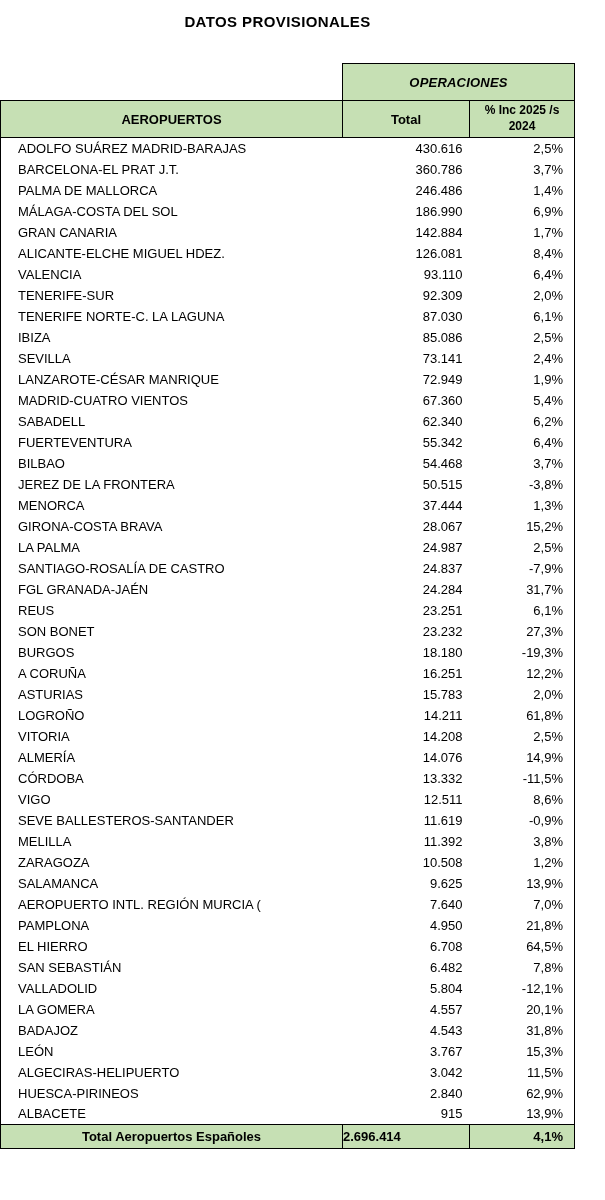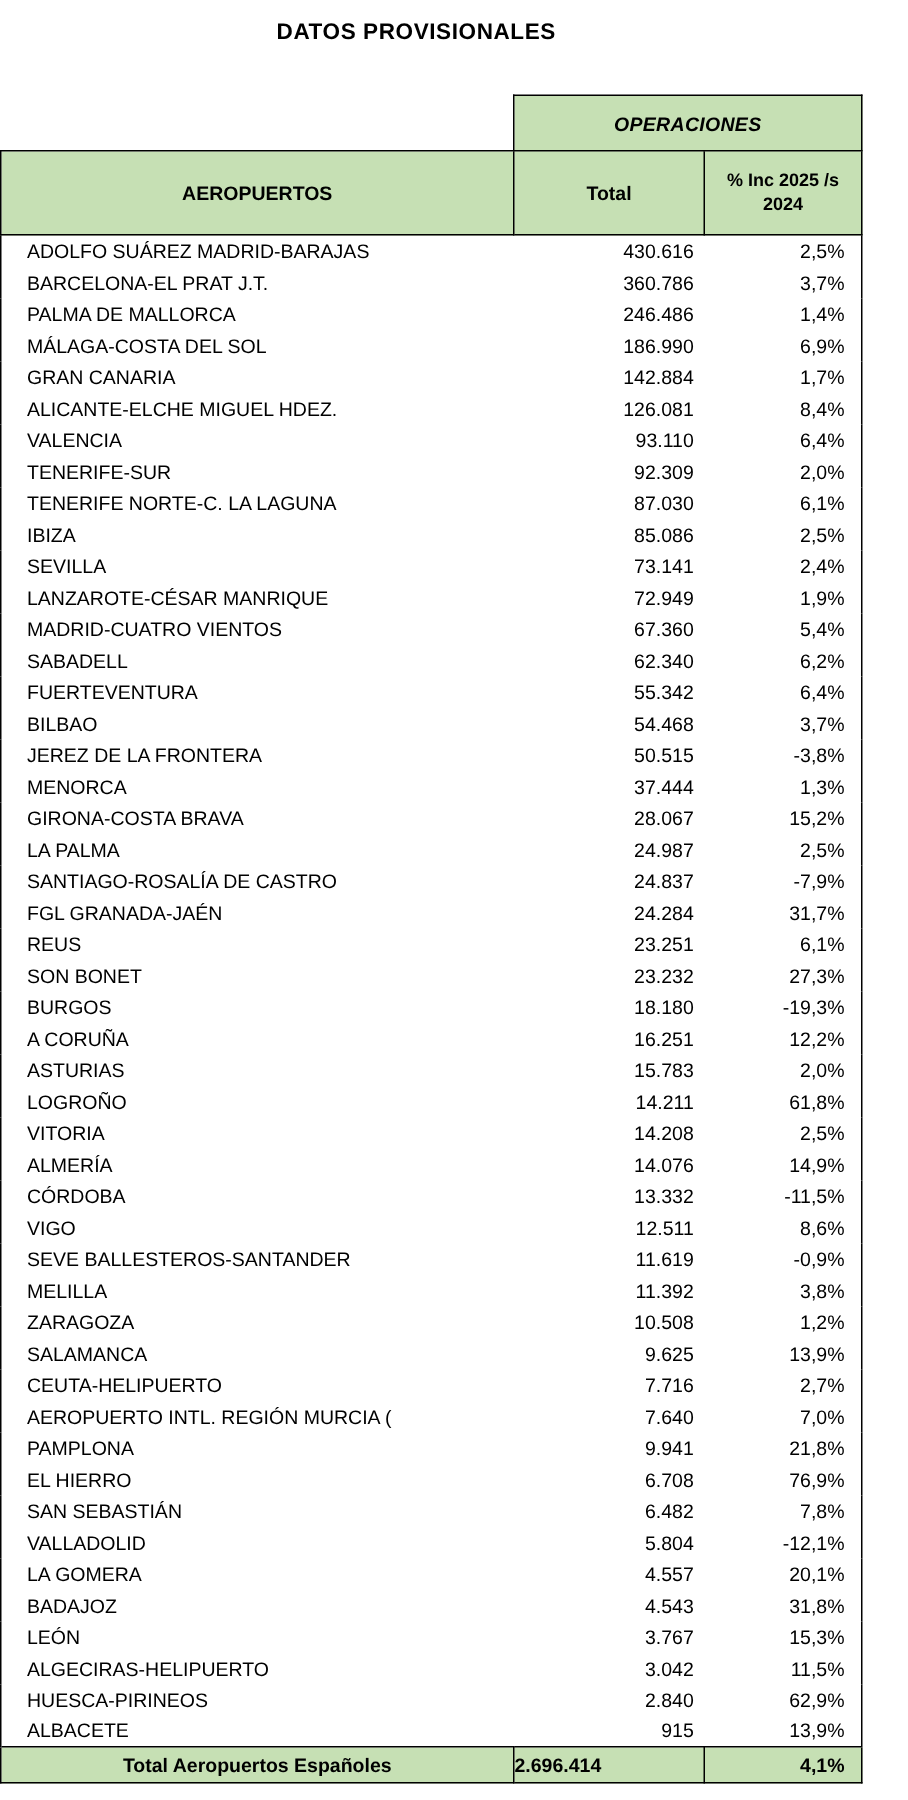--- a/index.html
+++ b/index.html
@@ -50,21 +50,21 @@
     background:var(--green);
     border:1.5px solid var(--border);
     font-weight:bold;
     text-align:center;
     height:37px;
     font-size:13px;
   }
   tr.col-row th.col-pct{
     font-size:12px;
     line-height:1.3;
-    padding:12px 8px;
+    padding:2px 8px;
   }
   
   tbody td{
     height:21px;
     font-size:13px;
     white-space:nowrap;
     overflow:hidden;
   }
   tbody td.c-airport{
     padding-left:17px;
@@ -325,42 +325,37 @@
     <td class="c-total">10.508</td>
     <td class="c-pct">1,2%</td>
   </tr>
 
   <tr class="data-row">
     <td class="c-airport">SALAMANCA</td>
     <td class="c-total">9.625</td>
     <td class="c-pct">13,9%</td>
   </tr>
 
-  <tr class="data-row">
-    <td class="c-airport">CEUTA-HELIPUERTO</td>
-    <td class="c-total">7.716</td>
-    <td class="c-pct">2,7%</td>
-  </tr>
 
   <tr class="data-row">
     <td class="c-airport">AEROPUERTO INTL. REGIÓN MURCIA (</td>
     <td class="c-total">7.640</td>
     <td class="c-pct">7,0%</td>
   </tr>
 
   <tr class="data-row">
     <td class="c-airport">PAMPLONA</td>
-    <td class="c-total">9.941</td>
+    <td class="c-total">4.950</td>
     <td class="c-pct">21,8%</td>
   </tr>
 
   <tr class="data-row">
     <td class="c-airport">EL HIERRO</td>
     <td class="c-total">6.708</td>
-    <td class="c-pct">76,9%</td>
+    <td class="c-pct">64,5%</td>
   </tr>
 
   <tr class="data-row">
     <td class="c-airport">SAN SEBASTIÁN</td>
     <td class="c-total">6.482</td>
     <td class="c-pct">7,8%</td>
   </tr>
 
   <tr class="data-row">
     <td class="c-airport">VALLADOLID</td>

